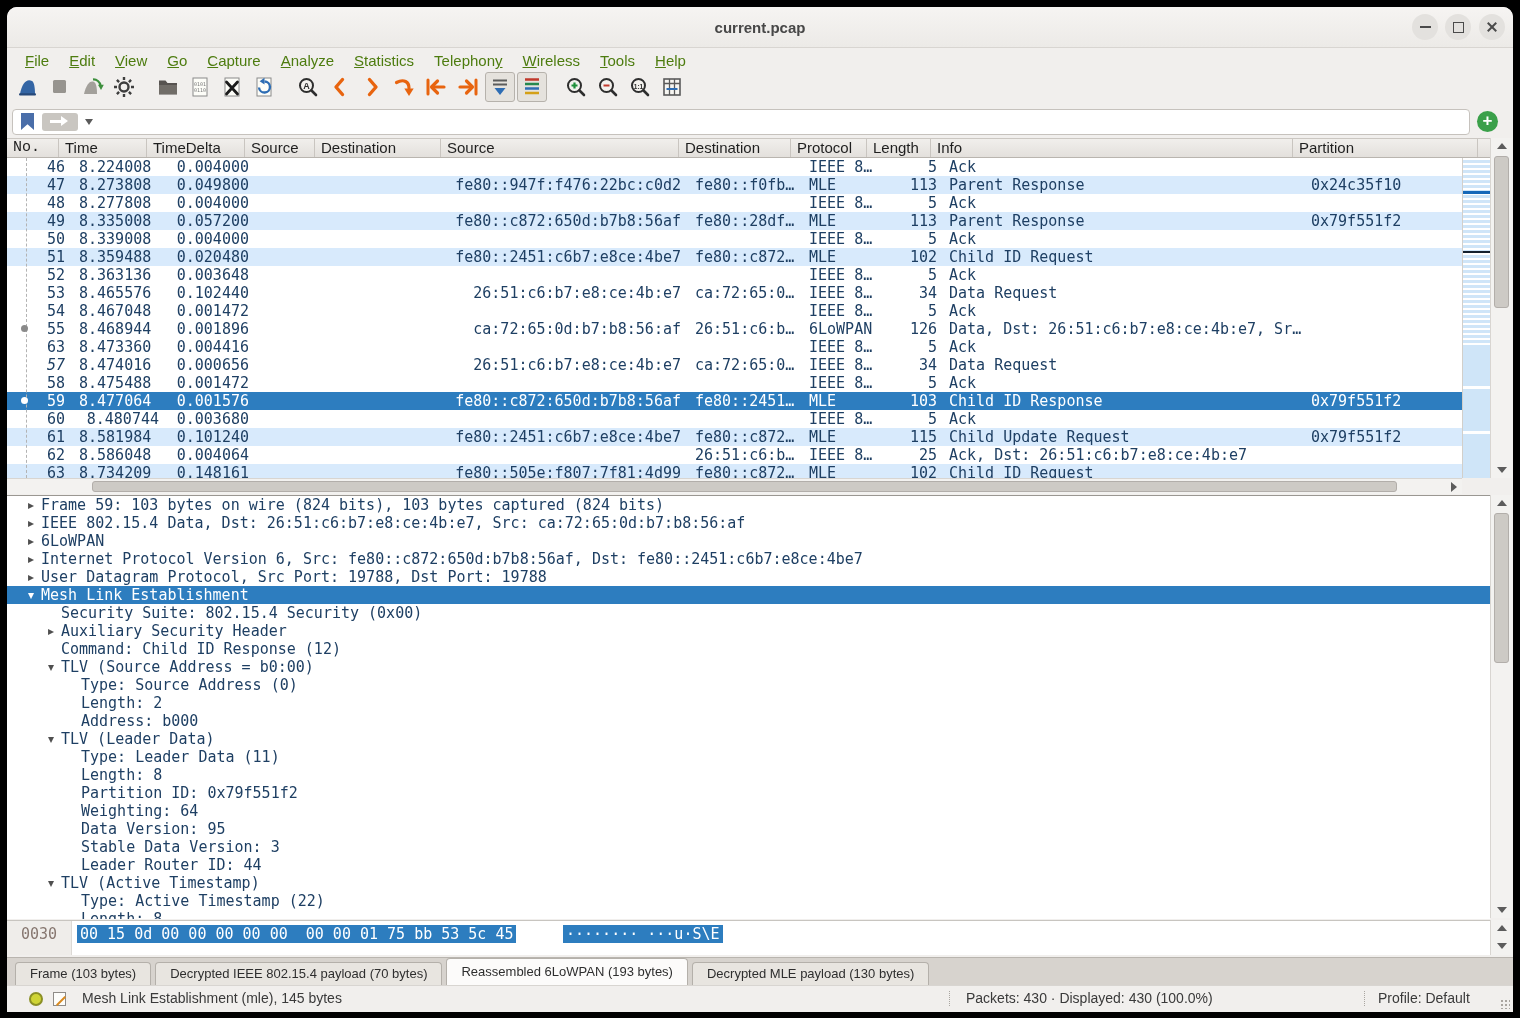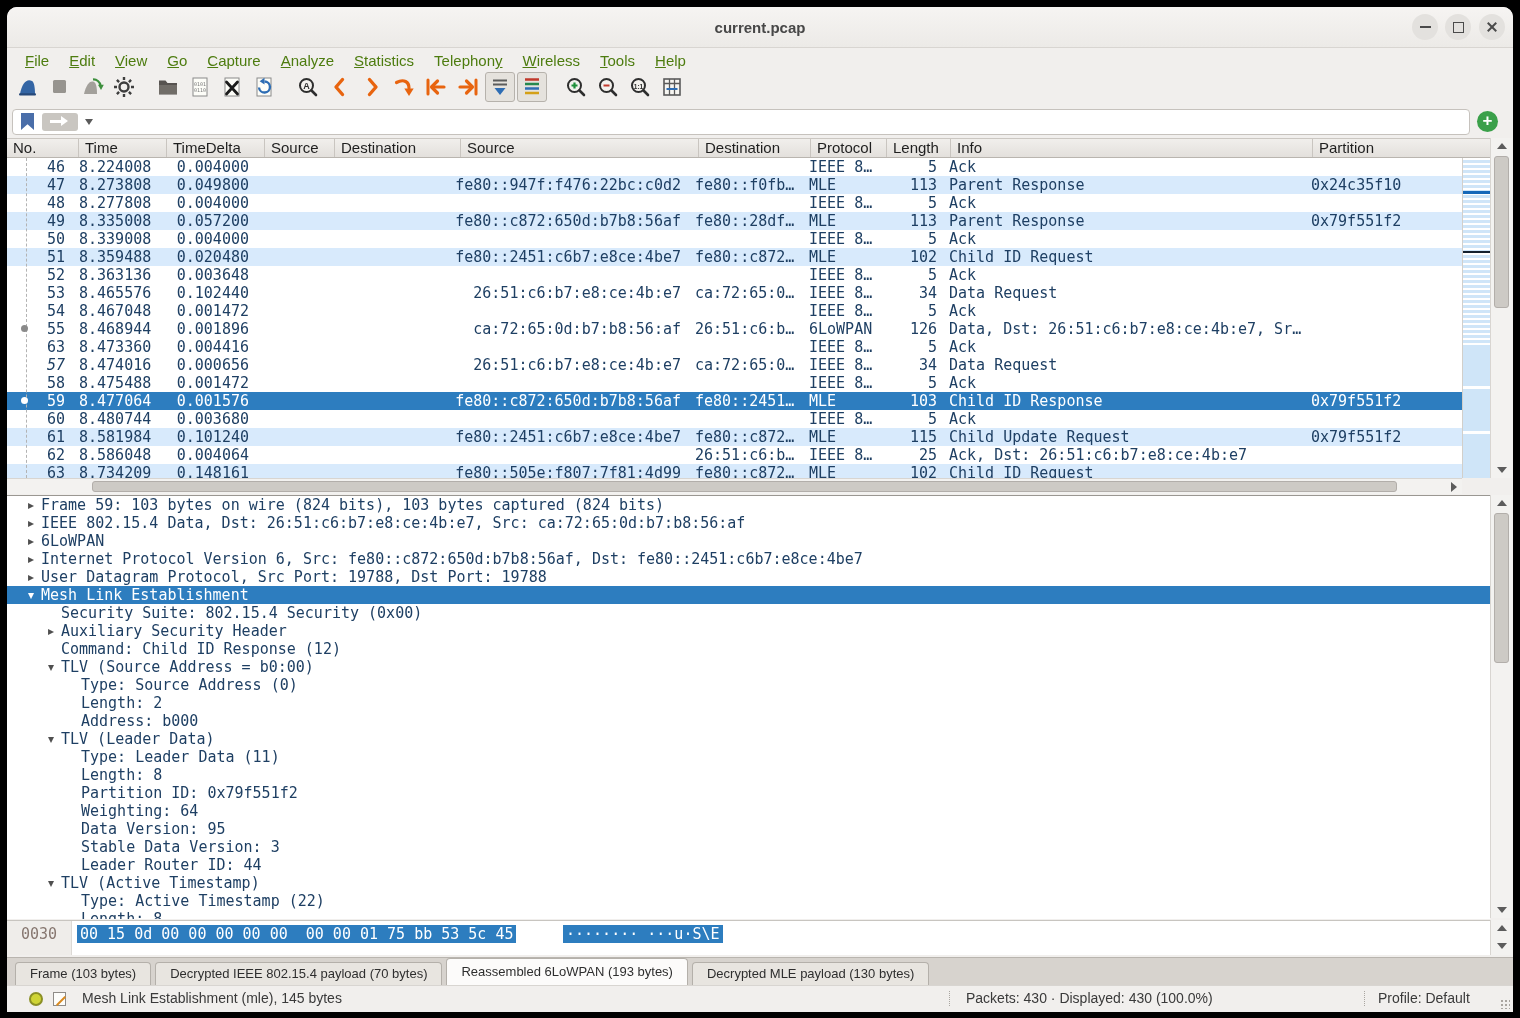--- a/index.html
+++ b/index.html
@@ -317,21 +317,21 @@
       <span class="applybtn">
           <span class="bar"></span>
           <span class="tri"></span>
         </span>
       <span class="fcaret"></span>
     </div>
     <span class="plusbtn">+</span>
   </div>
 
   <div class="headerrow" id="headerrow">
-      <span class="hcell" style="width: 72px;">No.</span>
+      <span class="hcell" style="width: 52px; font-family: Liberation Mono, monospace;">No.</span>
       <span class="hcell" style="width: 88px;">Time</span>
       <span class="hcell" style="width: 98px;">TimeDelta</span>
       <span class="hcell" style="width: 70px;">Source</span>
       <span class="hcell" style="width: 126px;">Destination</span>
       <span class="hcell" style="width: 238px;">Source</span>
       <span class="hcell" style="width: 112px;">Destination</span>
       <span class="hcell" style="width: 76px;">Protocol</span>
       <span class="hcell" style="width: 64px;">Length</span>
       <span class="hcell" style="width: 362px;">Info</span>
       <span class="hcell" style="width: 185px;">Partition</span>
@@ -518,21 +518,21 @@
         <span class="cell" style="width: 126px; padding-left: 4px;"></span>
         <span class="cell" style="width: 238px; text-align: right; padding-right: 10px;">fe80::c872:650d:b7b8:56af</span>
         <span class="cell" style="width: 112px; padding-left: 4px;">fe80::2451…</span>
         <span class="cell" style="width: 76px; padding-left: 6px;">MLE</span>
         <span class="cell" style="width: 64px; text-align: right; padding-right: 6px;">103</span>
         <span class="cell" style="width: 362px; padding-left: 6px;">Child ID Response</span>
         <span class="cell" style="width: 157px; padding-left: 6px;">0x79f551f2</span>
       </div>
       <div class="prow plain">
         <span class="cell" style="width: 64px; text-align: right; padding-right: 6px;">60</span>
-        <span class="cell" style="width: 88px; padding-left: 8px;">8.480744</span>
+        <span class="cell" style="width: 88px; padding-left: 8px; text-align: right;">8.480744</span>
         <span class="cell" style="width: 98px; text-align: right; padding-right: 8px;">0.003680</span>
         <span class="cell" style="width: 70px; padding-left: 4px;"></span>
         <span class="cell" style="width: 126px; padding-left: 4px;"></span>
         <span class="cell" style="width: 238px; text-align: right; padding-right: 10px;"></span>
         <span class="cell" style="width: 112px; padding-left: 4px;"></span>
         <span class="cell" style="width: 76px; padding-left: 6px;">IEEE 8…</span>
         <span class="cell" style="width: 64px; text-align: right; padding-right: 6px;">5</span>
         <span class="cell" style="width: 362px; padding-left: 6px;">Ack</span>
         <span class="cell" style="width: 157px; padding-left: 6px;"></span>
       </div>

